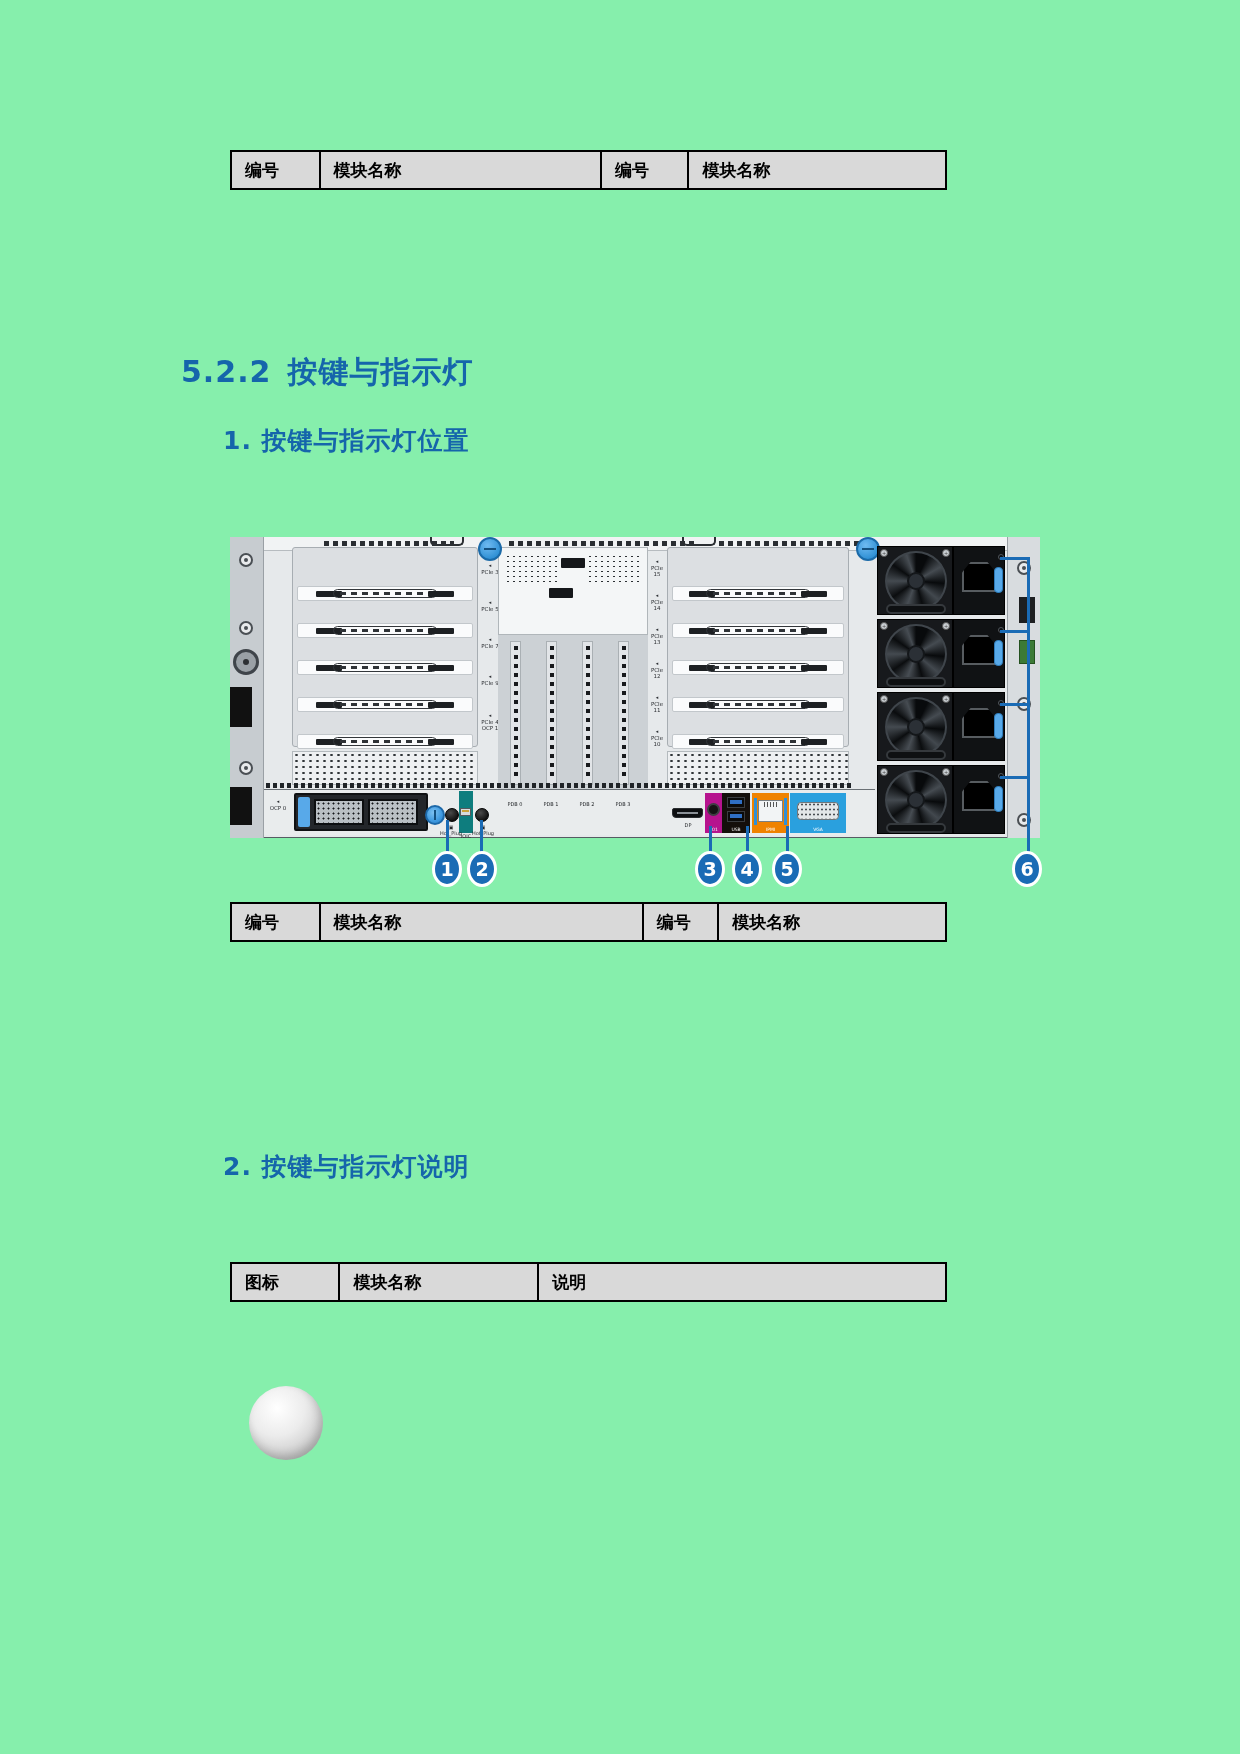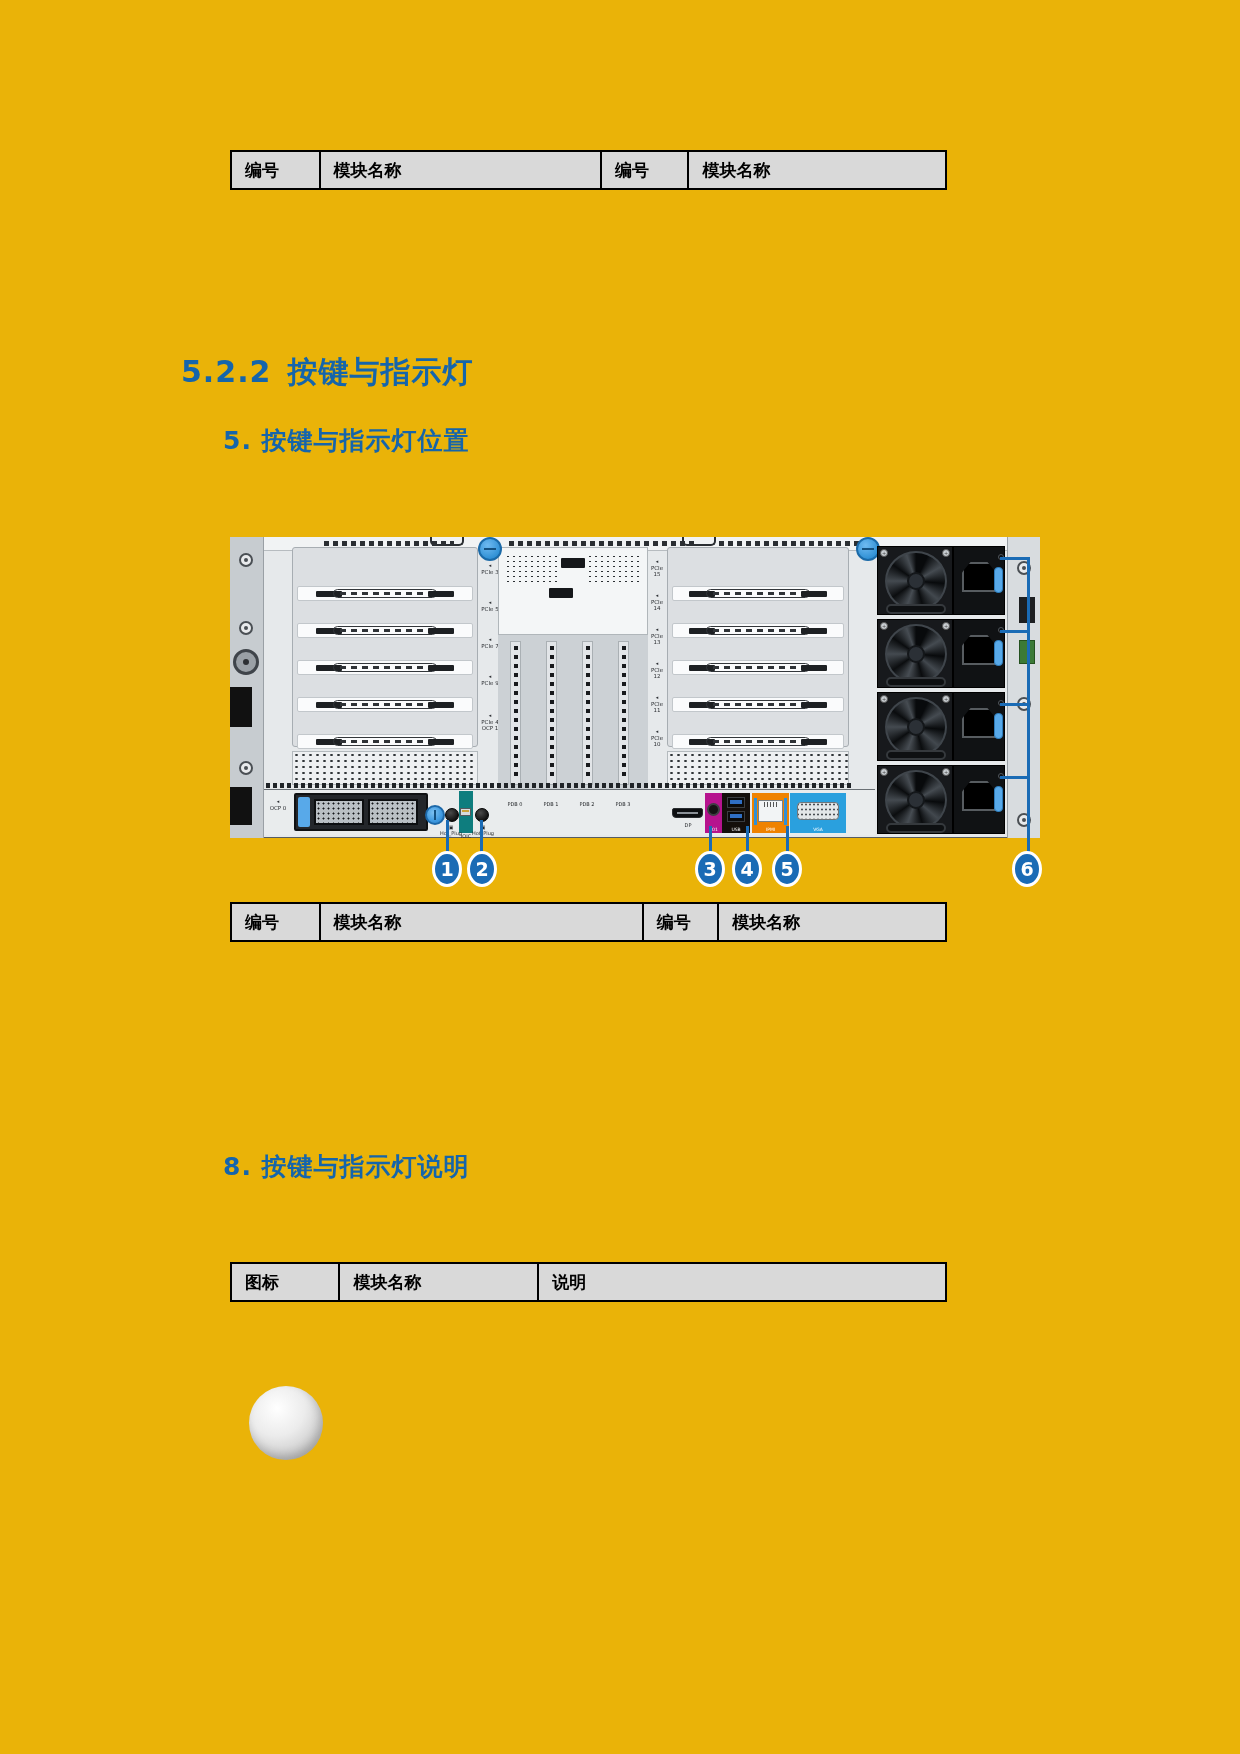--- a/index.html
+++ b/index.html
@@ -1,16 +1,16 @@
 <!DOCTYPE html>
 <html><head>
 <meta charset="utf-8">
 <style>
   html,body{margin:0;padding:0;background:#000;}
-  .page{position:relative;width:1240px;height:1754px;background:#eab308;overflow:hidden;
+  .page{position:relative;width:1240px;height:1754px;background:#86efac;overflow:hidden;
         font-family:"DejaVu Sans","Liberation Sans",sans-serif;}
 
   
   .tbl{position:absolute;display:flex;background:#000;border:2px solid #000;box-sizing:border-box;}
   .tbl .cell{background:#d9d9d9;border-right:2px solid #000;box-sizing:border-box;
              font-weight:bold;font-size:17px;color:#000;line-height:36px;padding-left:13px;height:36px;}
   .tbl .cell:last-child{border-right:none;}
 
   
   .h2{position:absolute;color:#1565ab;font-weight:bold;font-size:30px;letter-spacing:1px;}
@@ -130,21 +130,21 @@
     <div class="cell" style="width:89px;">编号</div>
     <div class="cell" style="width:283px;">模块名称</div>
     <div class="cell" style="width:88px;">编号</div>
     <div class="cell" style="width:257px;">模块名称</div>
   </div>
 
   <div class="h2" style="left:181px;top:352px;">
     <span class="num">5.2.2</span><span>按键与指示灯</span>
   </div>
 
-  <div class="h3" style="left:223px;top:424px;">5. 按键与指示灯位置</div>
+  <div class="h3" style="left:223px;top:424px;">1. 按键与指示灯位置</div>
 
   <div class="diagram">
     <div class="chassis"></div>
 
     <div class="left-rail">
       <div class="screw" style="left:9px;top:16px;"></div>
       <div class="screw" style="left:9px;top:84px;"></div>
       <div class="bigconn"></div>
       <div class="blackblock" style="top:150px;height:40px;"></div>
       <div class="screw" style="left:9px;top:224px;"></div>
@@ -387,21 +387,21 @@
   <div class="callout" style="left:772px;top:851px;">5</div>
   <div class="callout" style="left:1012px;top:851px;">6</div>
 
   <div class="tbl" style="left:230px;top:902px;width:717px;">
     <div class="cell" style="width:89px;">编号</div>
     <div class="cell" style="width:325px;">模块名称</div>
     <div class="cell" style="width:76px;">编号</div>
     <div class="cell" style="width:227px;">模块名称</div>
   </div>
 
-  <div class="h3" style="left:223px;top:1150px;">8. 按键与指示灯说明</div>
+  <div class="h3" style="left:223px;top:1150px;">2. 按键与指示灯说明</div>
 
   <div class="tbl" style="left:230px;top:1262px;width:717px;">
     <div class="cell" style="width:109px;">图标</div>
     <div class="cell" style="width:200px;">模块名称</div>
     <div class="cell" style="width:408px;">说明</div>
   </div>
 
   <div class="sphere"></div>
 
 </div>

